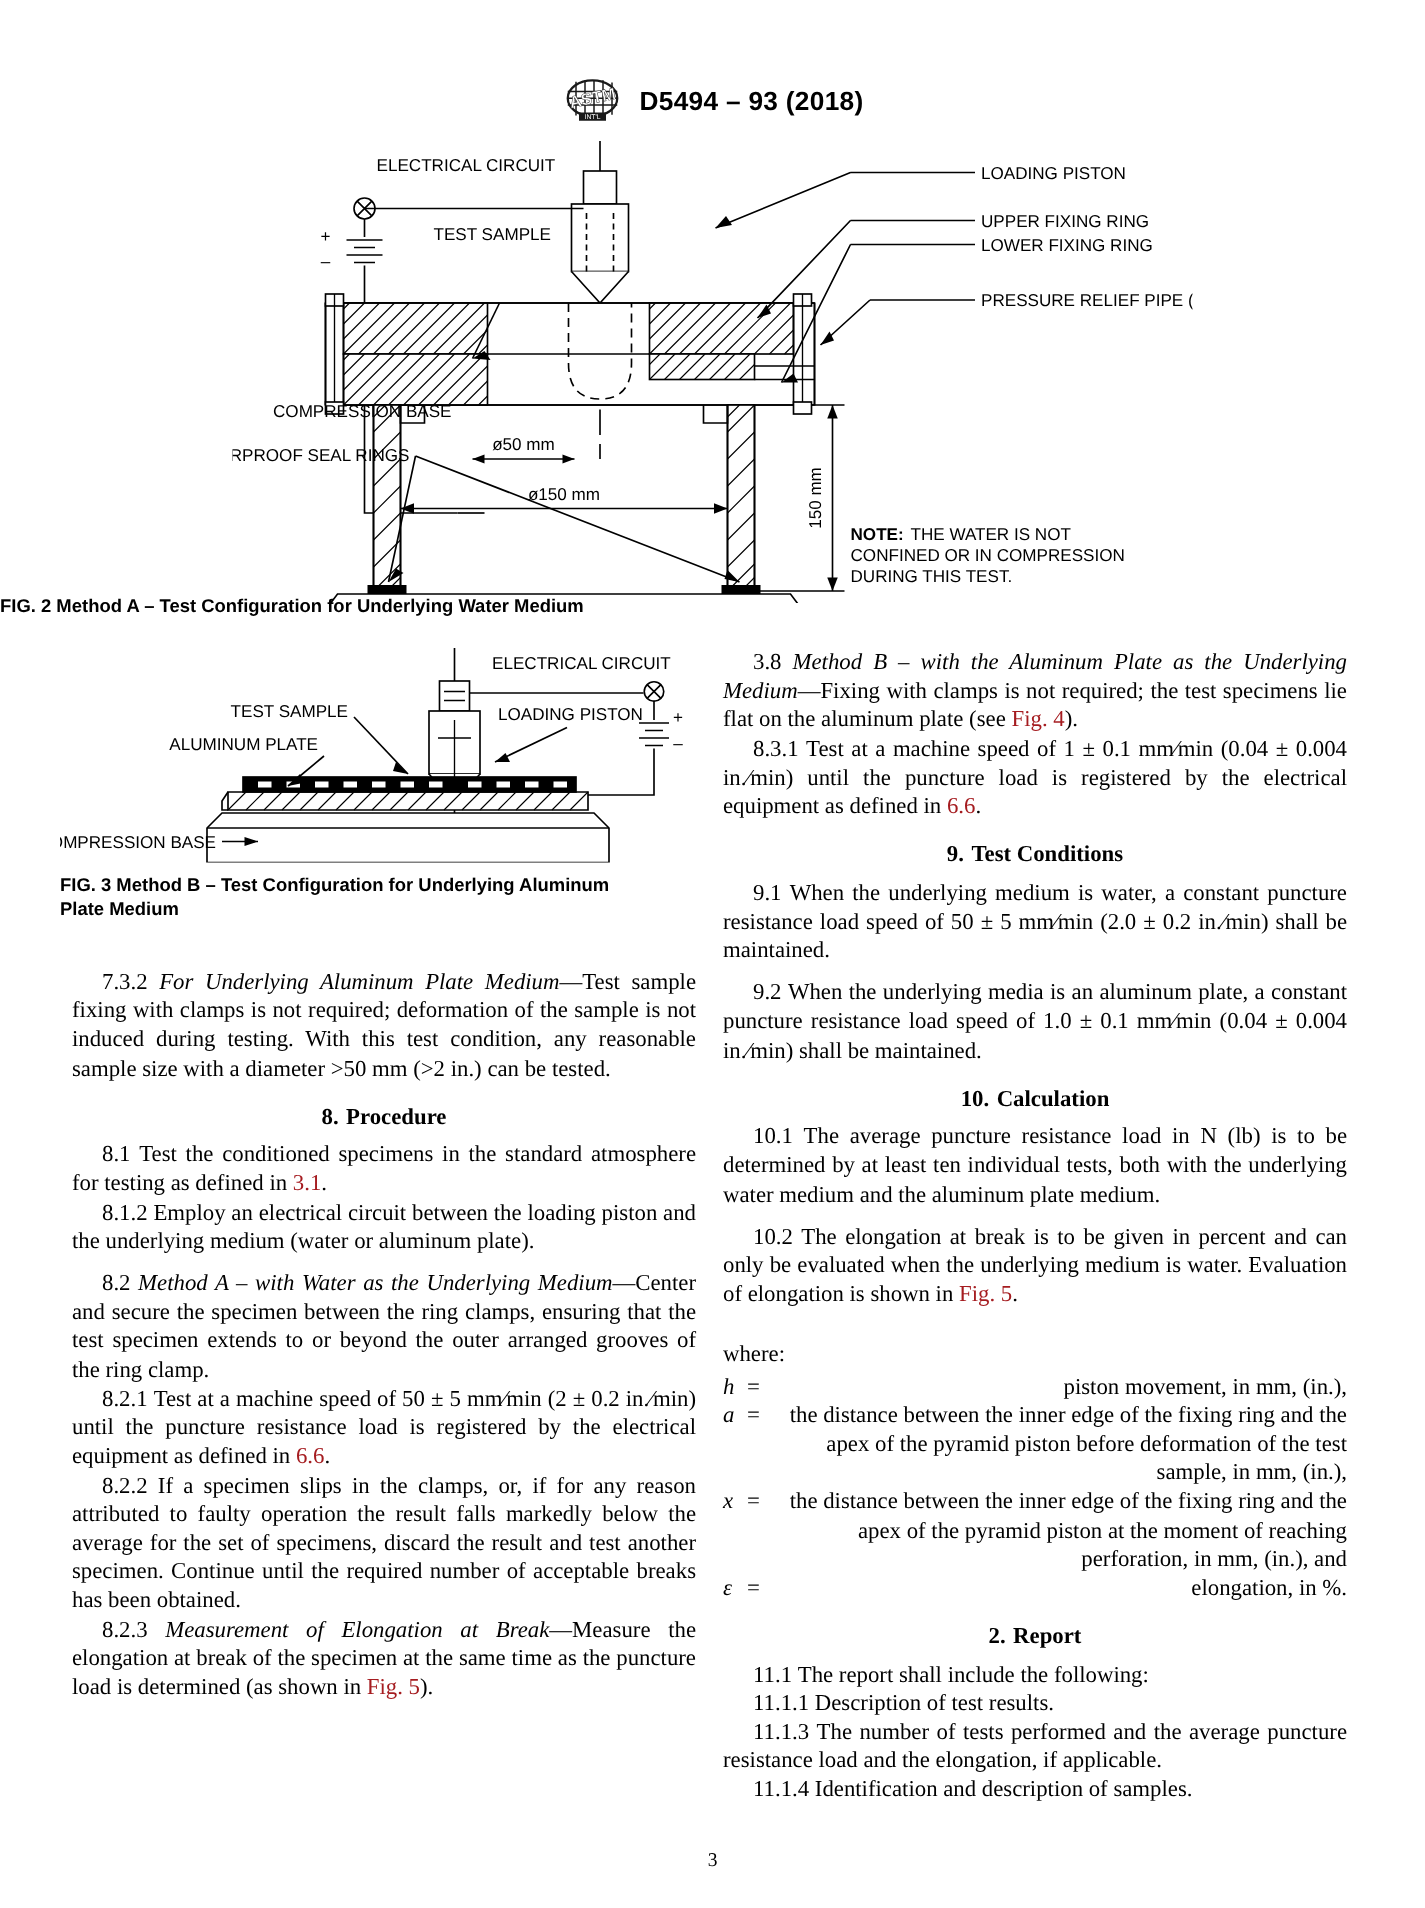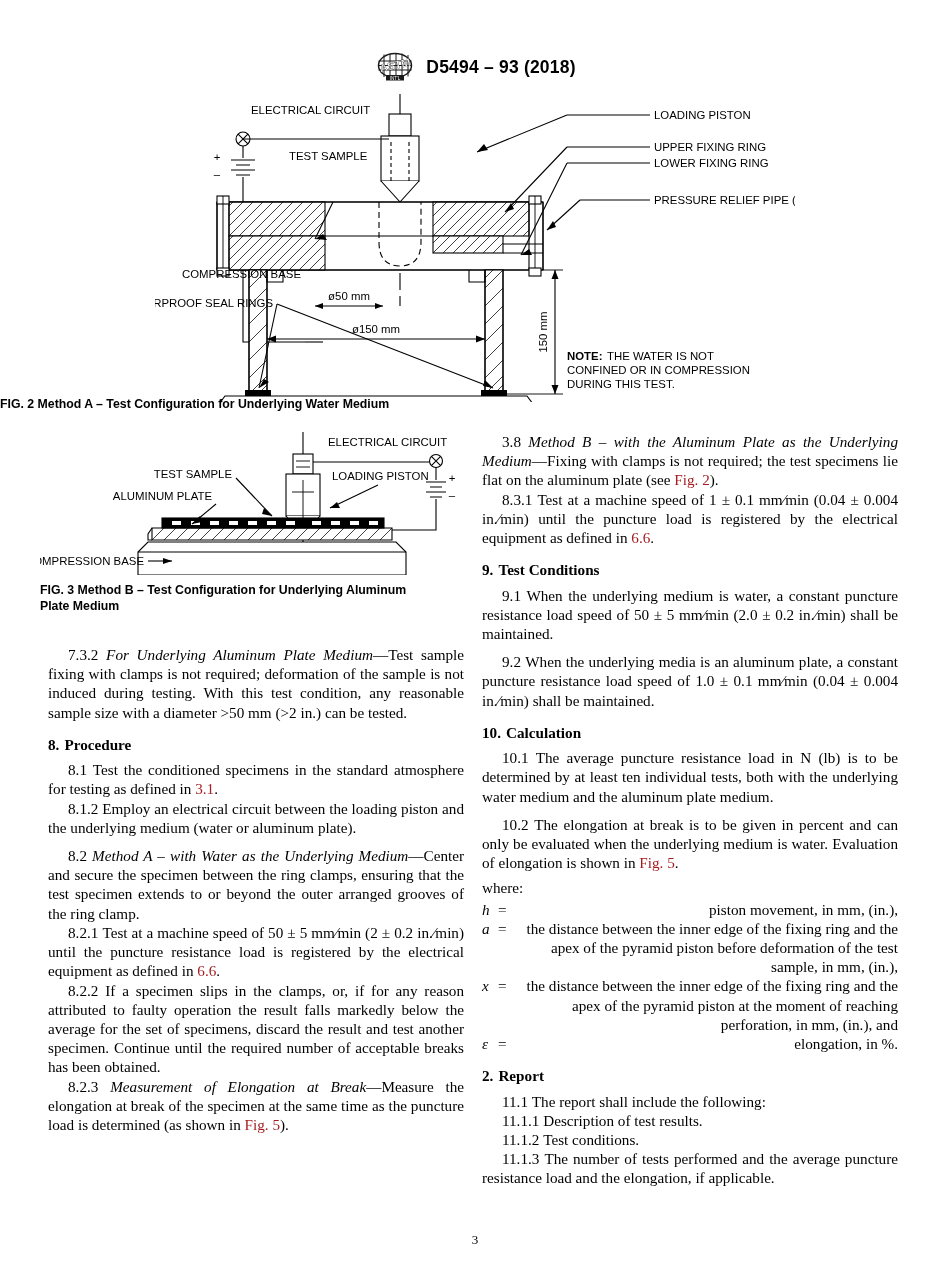--- a/index.html
+++ b/index.html
@@ -77,27 +77,27 @@
 
   p { margin: 0; }
   .para { text-indent: 20px; margin-bottom: 0px; }
   .para-sp { margin-top: 9px; }
   .sect-head {
     font-weight: bold;
     font-size: 15.2px;
     margin-top: 13px;
     margin-bottom: 6px;
     text-indent: 0;
-    text-align: left;
+    text-align: center;
   }
   .sect-head .num { margin-right: 5px; }
   em, .it { font-style: italic; }
   .xref { color: #a51c20; }
 
-  .where-label { margin-top: 6px; margin-bottom: 2px; text-align: left; }
+  .where-label { margin-top: 21px; margin-bottom: 2px; text-align: left; }
   .where-table {
     width: 100%;
     border-collapse: collapse;
     font-size: 15.2px;
     line-height: 1.265;
   }
   .where-table td { vertical-align: top; padding: 0; }
   .wt-sym { width: 16px; font-style: italic; text-align: left; padding-right: 6px; }
   .wt-eq  { width: 18px; text-align: left; padding-right: 6px; }
   .wt-def { text-align: right; }
@@ -373,21 +373,21 @@
 
     <p class="para"><span>8.2.1</span>&nbsp;<span>Test at a machine speed of 50 ± 5 mm⁄min (2 ± 0.2 in.⁄min) until the puncture resistance load is registered by the electrical equipment as defined in </span><span class="xref">6.6</span><span>.</span></p>
 
     <p class="para"><span>8.2.2</span>&nbsp;<span>If a specimen slips in the clamps, or, if for any reason attributed to faulty operation the result falls markedly below the average for the set of specimens, discard the result and test another specimen. Continue until the required number of acceptable breaks has been obtained.</span></p>
 
     <p class="para"><span>8.2.3</span>&nbsp;<em>Measurement of Elongation at Break</em><span>—</span><span>Measure the elongation at break of the specimen at the same time as the puncture load is determined (as shown in </span><span class="xref">Fig. 5</span><span>).</span></p>
   </div>
 
   <div class="col col-right">
 
-    <p class="para"><span>3.8</span>&nbsp;<em>Method B – with the Aluminum Plate as the Underlying Medium</em><span>—</span><span>Fixing with clamps is not required; the test specimens lie flat on the aluminum plate (see </span><span class="xref">Fig. 2</span><span>).</span></p>
+    <p class="para"><span>3.8</span>&nbsp;<em>Method B – with the Aluminum Plate as the Underlying Medium</em><span>—</span><span>Fixing with clamps is not required; the test specimens lie flat on the aluminum plate (see </span><span class="xref">Fig. 4</span><span>).</span></p>
 
     <p class="para"><span>8.3.1</span>&nbsp;<span>Test at a machine speed of 1 ± 0.1 mm⁄min (0.04 ± 0.004 in.⁄min) until the puncture load is registered by the electrical equipment as defined in </span><span class="xref">6.6</span><span>.</span></p>
 
     <p class="sect-head"><span class="num">9.</span><span>Test Conditions</span></p>
 
     <p class="para"><span>9.1</span>&nbsp;<span>When the underlying medium is water, a constant puncture resistance load speed of 50 ± 5 mm⁄min (2.0 ± 0.2 in.⁄min) shall be maintained.</span></p>
 
     <p class="para para-sp"><span>9.2</span>&nbsp;<span>When the underlying media is an aluminum plate, a constant puncture resistance load speed of 1.0 ± 0.1 mm⁄min (0.04 ± 0.004 in.⁄min) shall be maintained.</span></p>
 
     <p class="sect-head"><span class="num">10.</span><span>Calculation</span></p>
@@ -422,20 +422,20 @@
         </tr>
       </tbody>
     </table>
 
     <p class="sect-head"><span class="num">2.</span><span>Report</span></p>
 
     <p class="para"><span>11.1</span>&nbsp;<span>The report shall include the following:</span></p>
 
     <p class="para"><span>11.1.1</span>&nbsp;<span>Description of test results.</span></p>
 
-    <p class="para"><span>11.1.2</span>&nbsp;<span>Test conditions.</span></p>
 
     <p class="para"><span>11.1.3</span>&nbsp;<span>The number of tests performed and the average puncture resistance load and the elongation, if applicable.</span></p>
 
+    <p class="para"><span>11.1.4</span>&nbsp;<span>Identification and description of samples.</span></p>
   </div>
 
   <div class="page-number">3</div>
 </div>
 
 </body></html>

